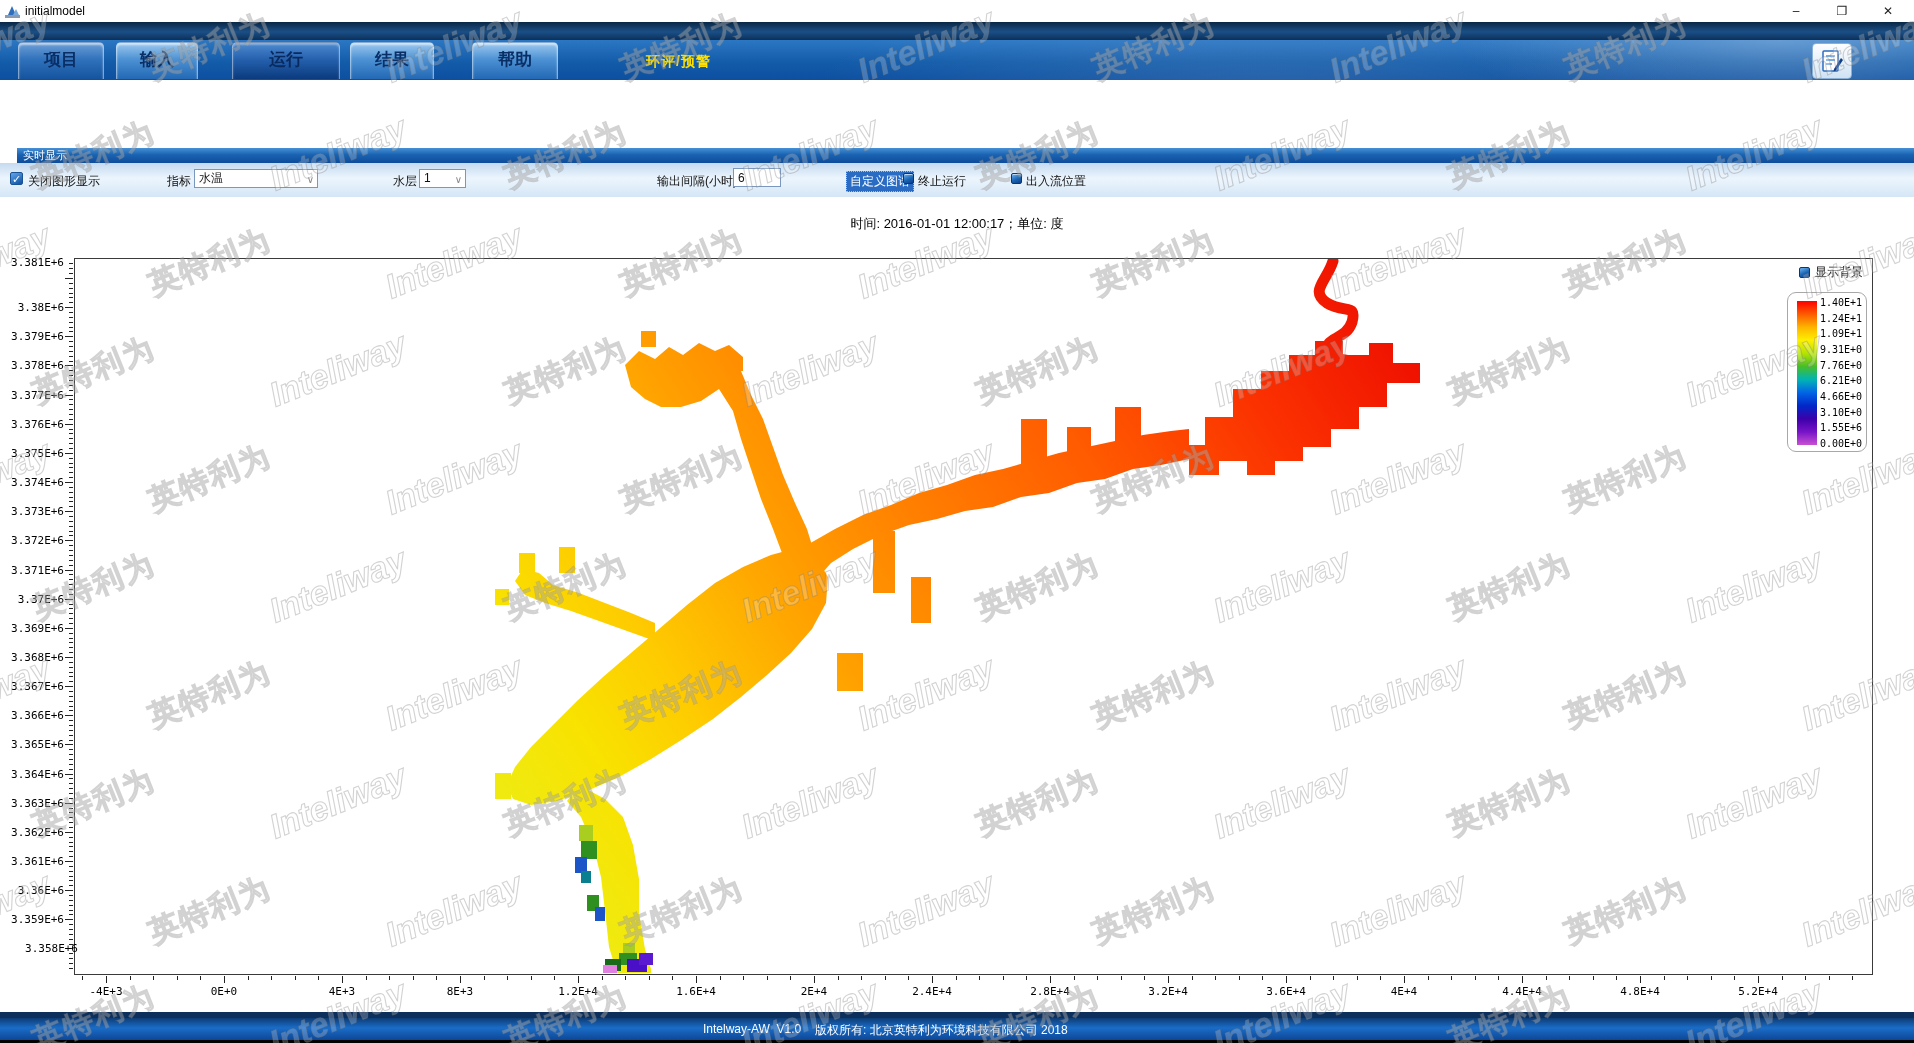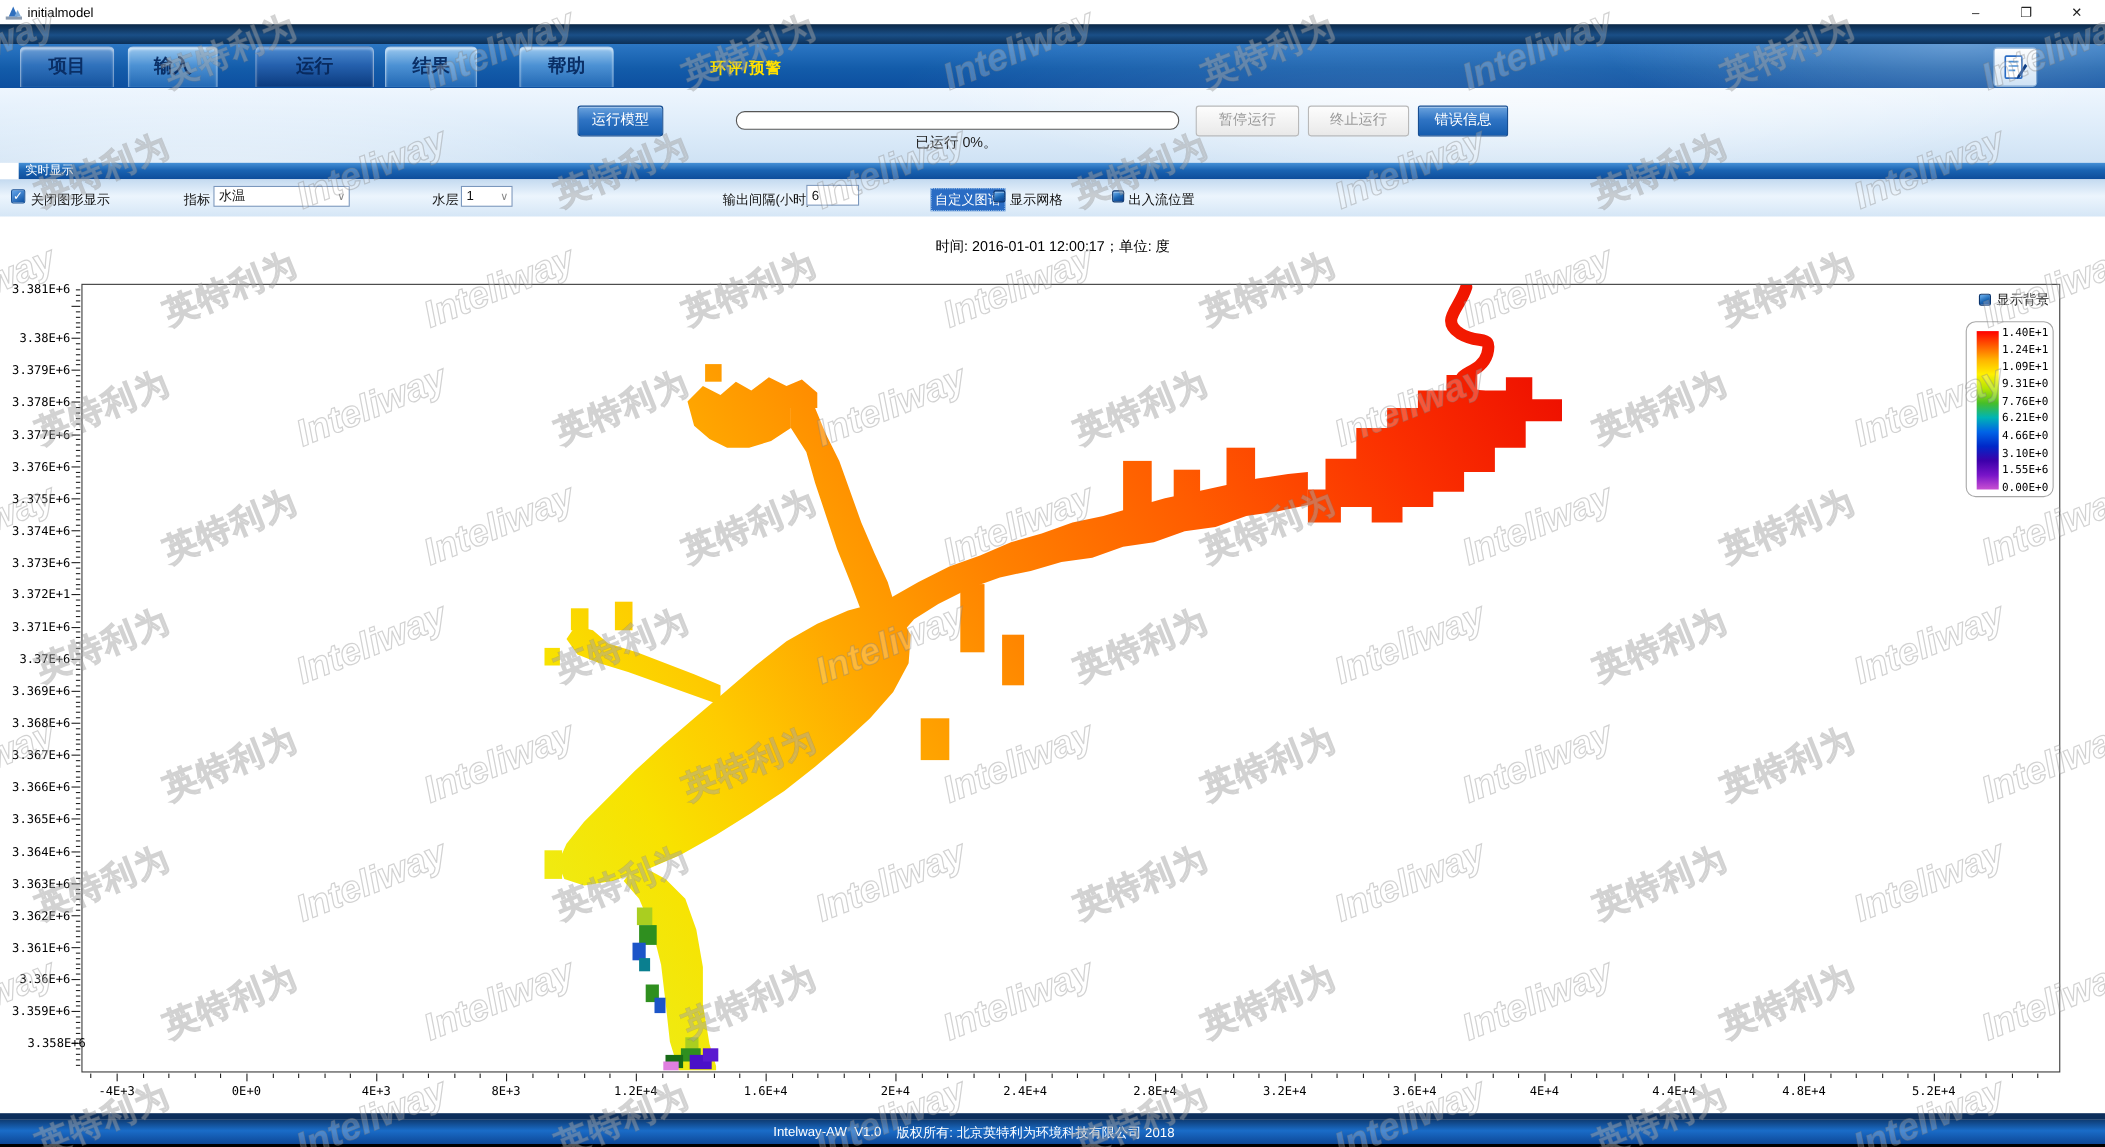--- a/index.html
+++ b/index.html
@@ -148,51 +148,41 @@
       <svg width="24" height="24" viewBox="0 0 24 24">
         <rect x="3" y="2" width="15" height="20" rx="1" fill="#fff" stroke="#2a6cc4" stroke-width="1.5"></rect>
         <line x1="6" y1="7" x2="15" y2="7" stroke="#4a90d8" stroke-width="1.5"></line>
         <line x1="6" y1="11" x2="15" y2="11" stroke="#4a90d8" stroke-width="1.5"></line>
         <line x1="6" y1="15" x2="12" y2="15" stroke="#4a90d8" stroke-width="1.5"></line>
         <polygon points="14,20 21,9 23,11 16,21.5 13.5,22.5" fill="#0d3e86"></polygon>
       </svg>
     </div>
   </div>
 
-  <div class="toolbar">
-    <div class="btn-blue run-model">运行模型</div>
-    <div class="progress">
-        <div class="fill" id="progress-fill" style="width: 0%;"></div>
-      </div>
-    <div class="progress-text">已运行 0%。</div>
-    <div class="btn-gray pause">暂停运行</div>
-    <div class="btn-gray stop">终止运行</div>
-    <div class="btn-blue error">错误信息</div>
-  </div>
 
   <div class="rt-header">实时显示</div>
 
   <div class="controls">
     <div class="checkbox">✓</div>
     <span class="lbl" style="left:28px;">关闭图形显示</span>
     <span class="lbl" style="left:167px;">指标</span>
     <div class="select" style="left:194px;width:124px;">
       <span>水温</span>
       <span class="chev">∨</span>
     </div>
     <span class="lbl" style="left:393px;">水层</span>
     <div class="select" style="left:419px;width:47px;">
       <span>1</span>
       <span class="chev">∨</span>
     </div>
     <span class="lbl" style="left:657px;">输出间隔(小时)</span>
     <input class="input" style="left: 733px; width: 48px;" value="6">
     <span class="chip">自定义图谱</span>
     <span class="cube" style="left:903px;"></span>
-    <span class="lbl" style="left:918px;">显示网格</span>
+    <span class="lbl" style="left:918px;">终止运行</span>
     <span class="cube" style="left:1011px;"></span>
     <span class="lbl" style="left:1026px;">出入流位置</span>
   </div>
 
   <div class="timebar">
     <span>时间: 2016-01-01 12:00:17；单位: 度</span>
   </div>
 
   <div class="plot">
     <svg class="map" viewBox="0 0 1797 715" width="1797" height="715">
@@ -506,21 +496,21 @@
       <div class="ticky" style="top: 967.883px; left: 69px; width: 4px;"></div>
       <div class="ylab" style="left: 0px; top: 256px;">3.381E+6</div>
       <div class="ylab" style="left: 0px; top: 301.15px;">3.38E+6</div>
       <div class="ylab" style="left: 0px; top: 330.3px;">3.379E+6</div>
       <div class="ylab" style="left: 0px; top: 359.45px;">3.378E+6</div>
       <div class="ylab" style="left: 0px; top: 388.6px;">3.377E+6</div>
       <div class="ylab" style="left: 0px; top: 417.75px;">3.376E+6</div>
       <div class="ylab" style="left: 0px; top: 446.9px;">3.375E+6</div>
       <div class="ylab" style="left: 0px; top: 476.05px;">3.374E+6</div>
       <div class="ylab" style="left: 0px; top: 505.2px;">3.373E+6</div>
-      <div class="ylab" style="left: 0px; top: 534.35px;">3.372E+1</div>
+      <div class="ylab" style="left: 0px; top: 534.35px;">3.372E+6</div>
       <div class="ylab" style="left: 0px; top: 563.5px;">3.371E+6</div>
       <div class="ylab" style="left: 0px; top: 592.65px;">3.37E+6</div>
       <div class="ylab" style="left: 0px; top: 621.8px;">3.369E+6</div>
       <div class="ylab" style="left: 0px; top: 650.95px;">3.368E+6</div>
       <div class="ylab" style="left: 0px; top: 680.1px;">3.367E+6</div>
       <div class="ylab" style="left: 0px; top: 709.25px;">3.366E+6</div>
       <div class="ylab" style="left: 0px; top: 738.4px;">3.365E+6</div>
       <div class="ylab" style="left: 0px; top: 767.55px;">3.364E+6</div>
       <div class="ylab" style="left: 0px; top: 796.7px;">3.363E+6</div>
       <div class="ylab" style="left: 0px; top: 825.85px;">3.362E+6</div>

